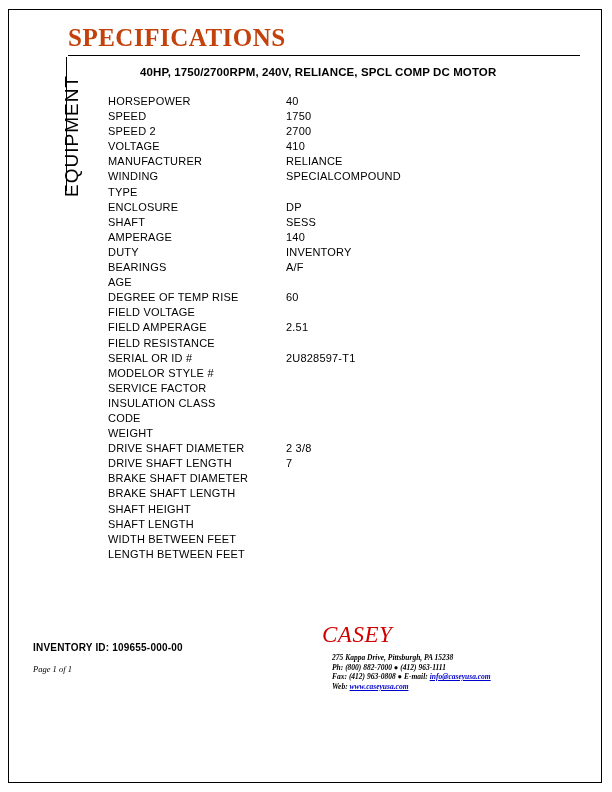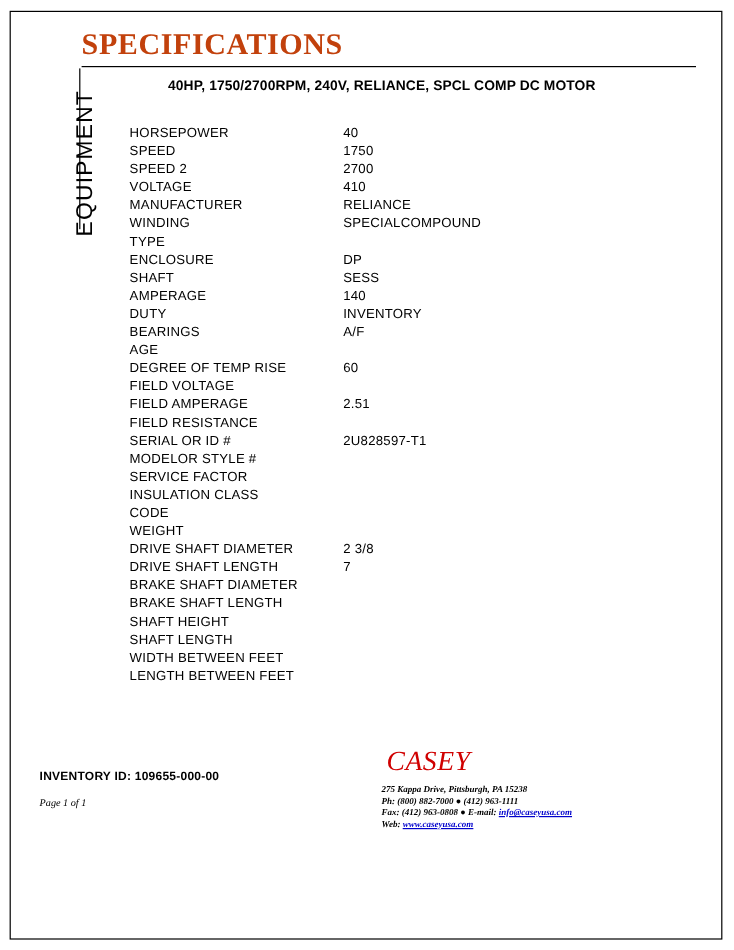--- a/index.html
+++ b/index.html
@@ -89,21 +89,20 @@
     white-space: nowrap;
   }
 
   
   .spec-table {
     position: absolute;
     left: 108px;
     top: 94px;
     border-collapse: collapse;
     font-size: 11px;
-    margin-top: 10px;
   }
   .spec-table td {
     padding: 0;
     line-height: 15.1px;
     vertical-align: top;
     white-space: nowrap;
     font-size: 11px;
     letter-spacing: 0.2px;
   }
   .spec-label {
@@ -153,20 +152,21 @@
     width: 230px;
     font-family: "Liberation Serif", serif;
     font-size: 7.5px;
     font-weight: bold;
     font-style: italic;
     color: #000000;
     line-height: 9.5px;
   }
   .company-address .line {
     white-space: nowrap;
+    margin-left: 14px;
   }
   .company-address a,
   .link {
     color: #0000cc;
     text-decoration: underline;
   }
 </style>
 </head>
 <body>
 

